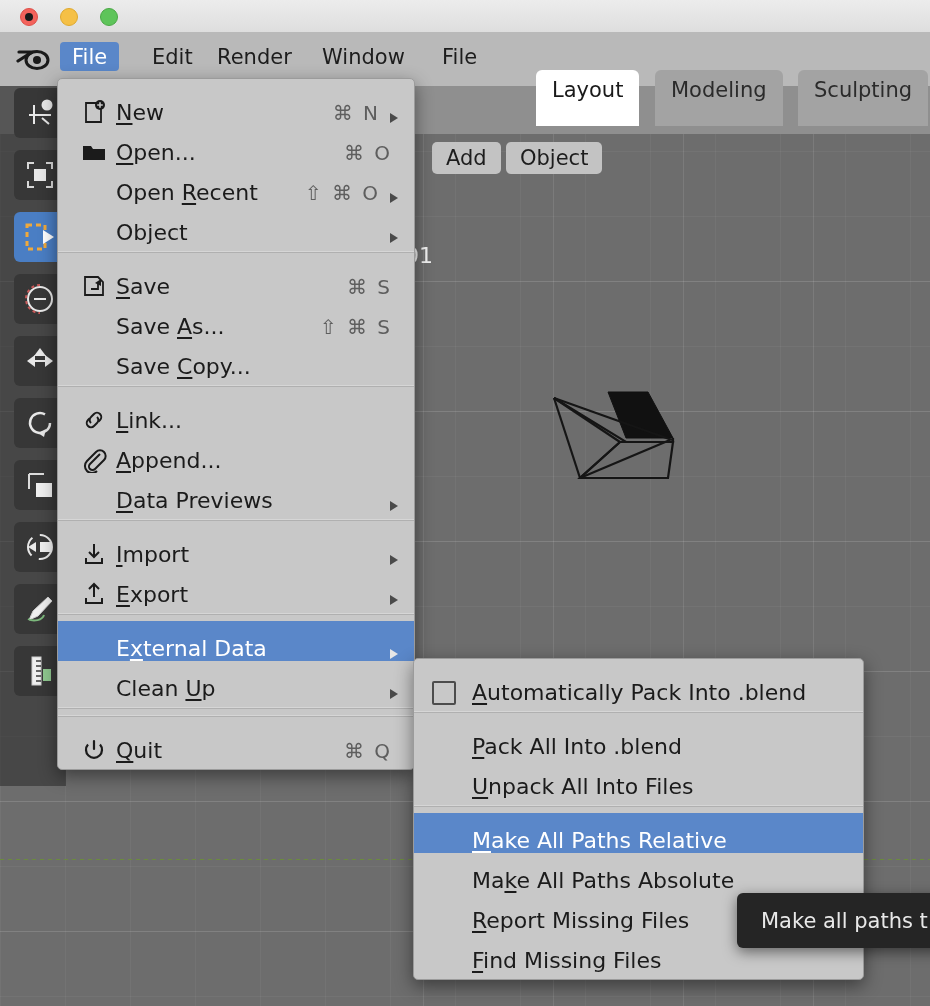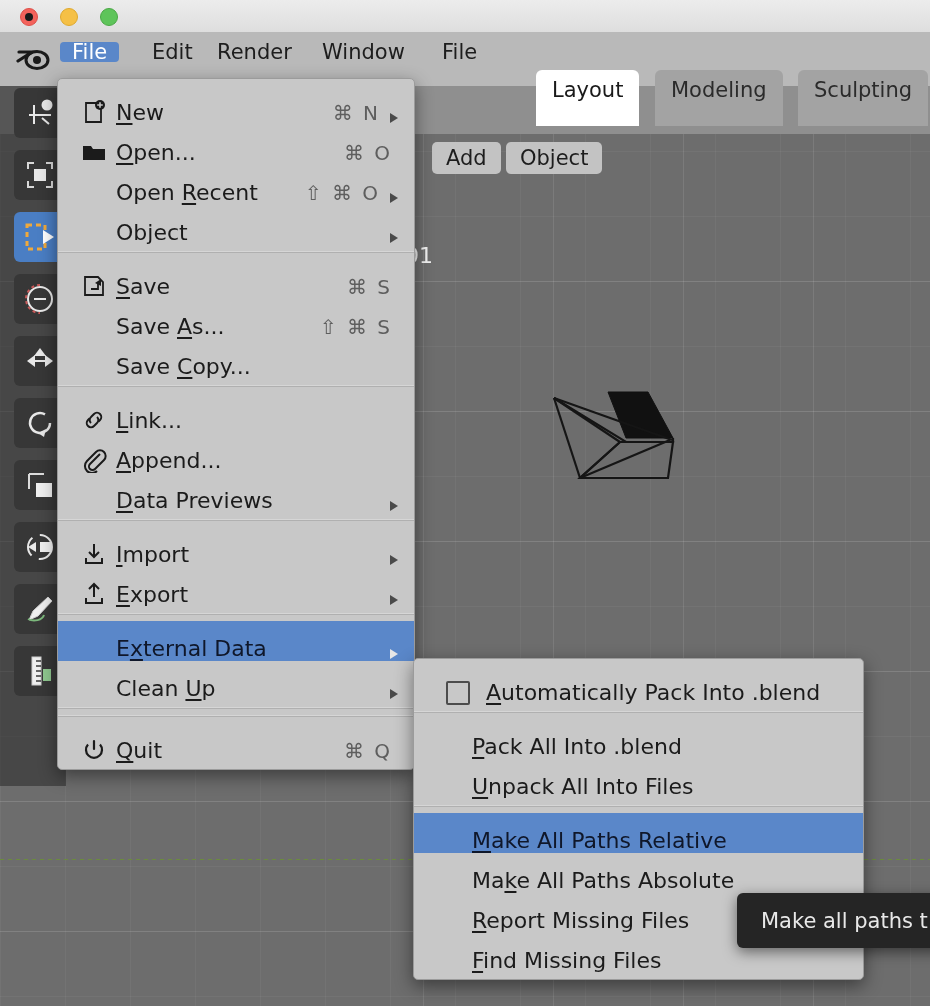--- a/index.html
+++ b/index.html
@@ -38,21 +38,21 @@
   .topbar {
     position: absolute; left: 0; top: 32px;
     width: 930px; height: 54px;
     background: #b9b9b9;
   }
   .blender-logo {
     position: absolute; left: 16px; top: 14px;
     width: 34px; height: 26px;
   }
   .menu-btn {
-    position: absolute; top: 10px; height: 20px;
+    position: absolute; top: 10px; height: 29px;
     display: flex; align-items: center; justify-content: center;
     padding: 0 12px;
     font-size: 21px; color: #1d1d1d;
     border-radius: 4px;
     white-space: nowrap;
   }
   .menu-btn.active {
     background: #5a87c9;
     color: #ffffff;
   }
@@ -151,21 +151,21 @@
   }
   .mi {
     position: relative;
     height: 40px;
     display: flex; align-items: flex-end;
     padding: 0 12px 0 14px;
     font-size: 22px; color: #1b1b1b;
     white-space: nowrap;
   }
   .mi.hl { background: #5a87c9; }
-  .mi.hl .mi-label, .mi.hl .mi-accel, .mi.hl .mi-arrow { color: #0f172a; }
+  .mi.hl .mi-label, .mi.hl .mi-accel, .mi.hl .mi-arrow { color: #ffffff; }
   .mi.hl .mi-arrow svg polygon { fill: #e6e6e6; }
   .mi-icon {
     width: 44px; min-width: 44px;
     display: flex; align-items: center; justify-content: center;
   }
   .mi-label { flex: 0 0 auto; }
   .mi-accel {
     position: absolute; right: 34px;
     font-size: 20px; color: #5e5e5e;
     letter-spacing: 2px;
@@ -180,21 +180,21 @@
     background: #b0b0b0;
     border-top: 1px solid #d6d6d6;
   }
   .u { text-decoration: underline; text-underline-offset: 3px; }
 
   
   #ext-menu {
     left: 413px; top: 658px;
     width: 449px;
   }
-  #ext-menu .mi { padding-left: 32px; }
+  #ext-menu .mi { padding-left: 18px; }
   .mi-check {
     width: 40px; min-width: 40px;
     display: flex; align-items: center; justify-content: flex-start;
   }
   .chk-box {
     width: 20px; height: 20px;
     border: 2px solid #4c4c4c;
     background: #c8c8c8;
     border-radius: 2px;
   }

